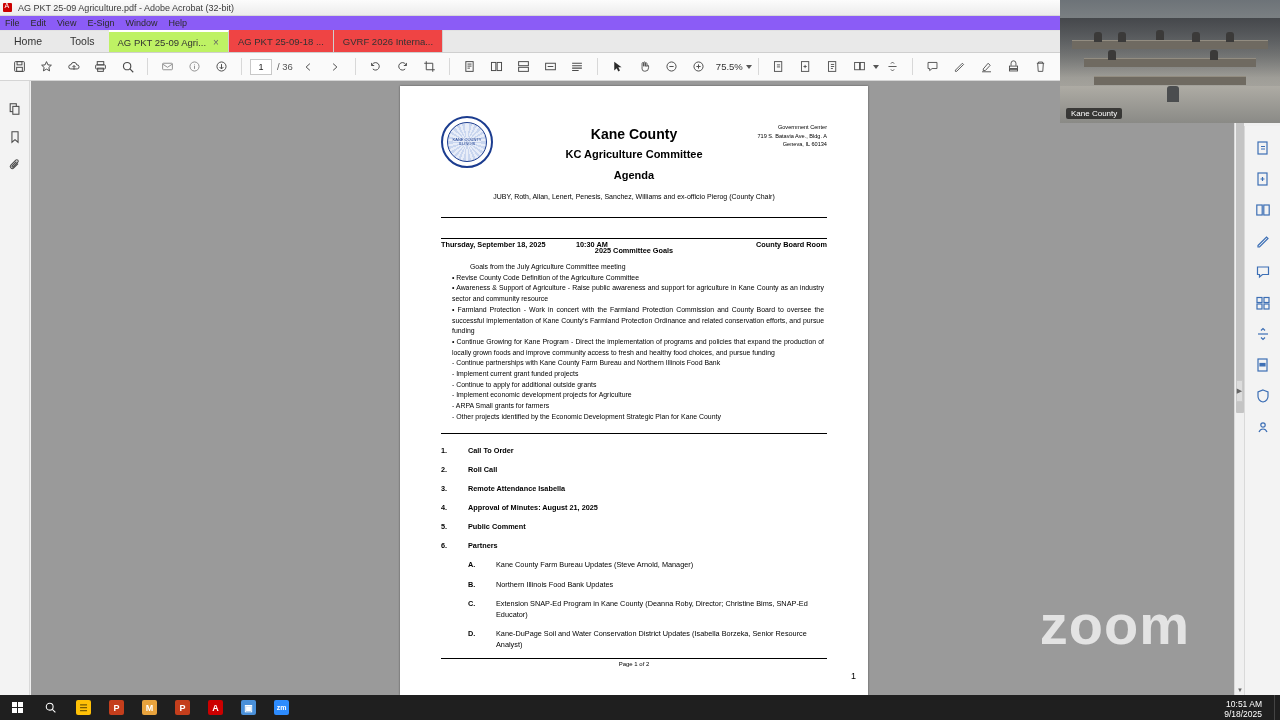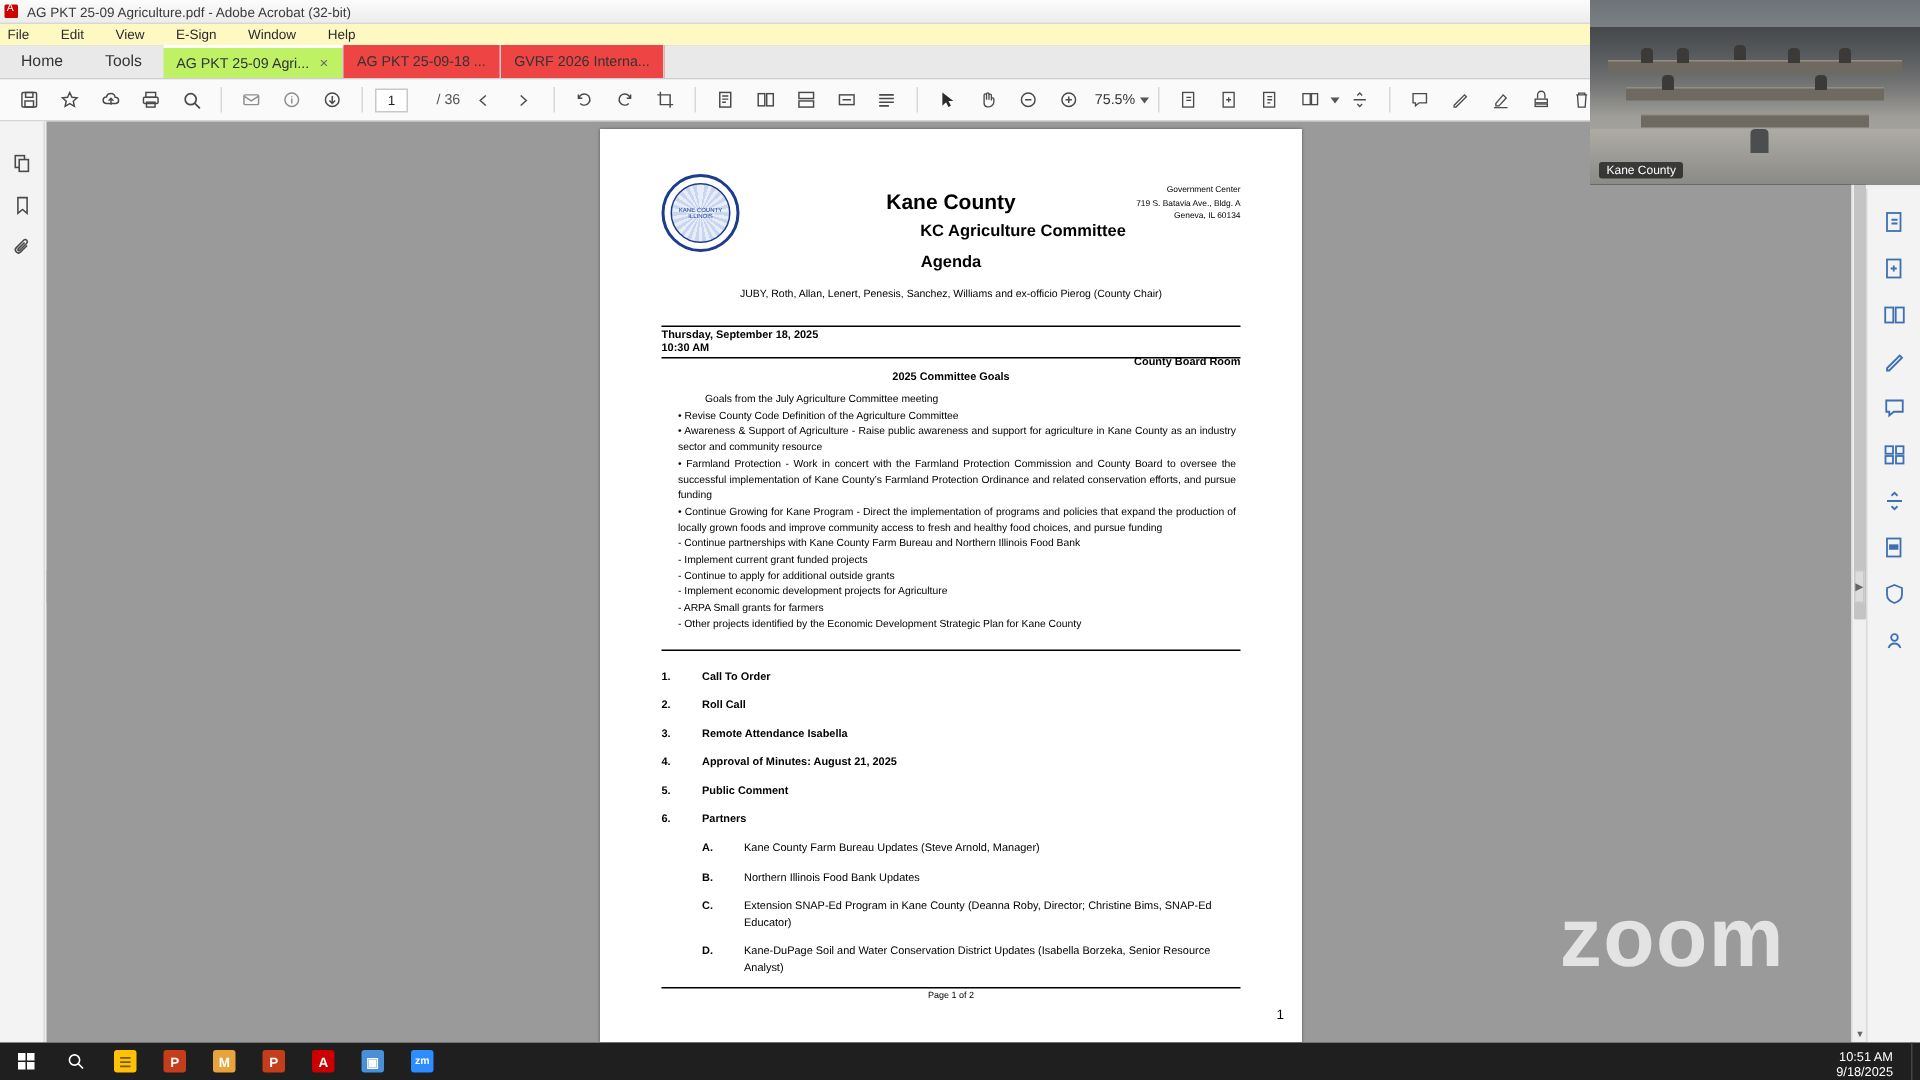--- a/index.html
+++ b/index.html
@@ -32,22 +32,22 @@
     margin-left: 3px; position: relative;
   }
   .titlebar .appicon::after {
     content: "A"; position: absolute; left: 1.5px; top: -1.5px;
     font-size: 7px; color: #fff;
   }
 
   
   .menubar {
     position: absolute; top: 16px; left: 0; width: 1280px; height: 15px;
-    background: #fef9c3; border-bottom: 1px solid #e2e2e2;
-    display: flex; align-items: center; gap: 21px; padding-left: 5px;
+    background: #8b5cf6; border-bottom: 1px solid #e2e2e2;
+    display: flex; align-items: center; gap: 11px; padding-left: 5px;
   }
   .menubar span { font-size: 9px; color: #2b2b2b; cursor: default; }
 
   
   .tabstrip {
     position: absolute; top: 31px; left: 0; width: 1280px; height: 22px;
     background: #e9e9e9; border-bottom: 1px solid #cfcfcf;
     display: flex; align-items: flex-end;
   }
   .htab {
@@ -78,21 +78,21 @@
   .tbtn svg { display: block; }
   .sep { width: 1px; height: 17px; background: #d8d8d8; margin: 0 6px; }
   .pagebox {
     display: flex; align-items: center; font-size: 9.5px; color: #333;
     margin: 0 2px;
   }
   .pagebox .pnum {
     width: 22px; height: 16px; border: 1px solid #c8c8c8; background: #fff;
     font-size: 9px; text-align: center; line-height: 15px; color: #222;
   }
-  .pagebox .ptot { margin-left: 19px; color: #555; }
+  .pagebox .ptot { margin-left: 5px; color: #555; }
   .zoombox {
     display: flex; align-items: center; font-size: 9.5px; color: #333;
     margin-left: 4px; gap: 3px;
   }
   .caret { width: 0; height: 0; border-left: 3px solid transparent;
            border-right: 3px solid transparent; border-top: 4px solid #555; }
 
   
   .leftrail {
     position: absolute; top: 81px; left: 0; width: 30px; height: 614px;
@@ -151,40 +151,40 @@
       repeating-conic-gradient(#e8edf8 0 8deg, #c9d6ef 8deg 16deg);
     display: flex; align-items: center; justify-content: center;
     font-size: 4px; color: #1b3c8f; text-align: center; line-height: 1.1;
   }
   .doctitle {
     position: absolute; left: 0; top: 40px; width: 468px;
     text-align: center; font-size: 14px; font-weight: bold; color: #000;
   }
   .docsub {
     position: absolute; left: 0; top: 62px; width: 468px;
-    text-align: center; font-size: 11px; font-weight: bold; color: #000; margin-left: 48px;
+    text-align: center; font-size: 11px; font-weight: bold; color: #000;
   }
   .docsub2 {
     position: absolute; left: 0; top: 83px; width: 468px;
     text-align: center; font-size: 11px; font-weight: bold; color: #000;
   }
   .addr {
     position: absolute; right: 41px; top: 37px; width: 130px;
     text-align: right; font-size: 5.6px; color: #000; line-height: 1.55;
   }
   .members {
     position: absolute; left: 0; top: 107px; width: 468px;
     text-align: center; font-size: 7px; color: #000;
   }
   .rule {
     position: absolute; left: 41px; width: 386px; height: 1px; background: #000;
   }
   .meta {
-    position: absolute; left: 41px; width: 386px; top: 132px;
-    display: flex; font-size: 7.3px; font-weight: bold; color: #000; flex-direction: column;
+    position: absolute; left: 41px; width: 386px; top: 154px;
+    display: flex; font-size: 7.3px; font-weight: bold; color: #000;
   }
   .meta .d { width: 135px; }
   .meta .t { width: 120px; text-align: left; }
   .meta .r { flex: 1; text-align: right; }
   .goalshdr {
     position: absolute; left: 0; top: 160px; width: 468px;
     text-align: center; font-size: 7.3px; font-weight: bold; color: #000;
   }
   .goals {
     position: absolute; left: 52px; top: 176px; width: 372px;

